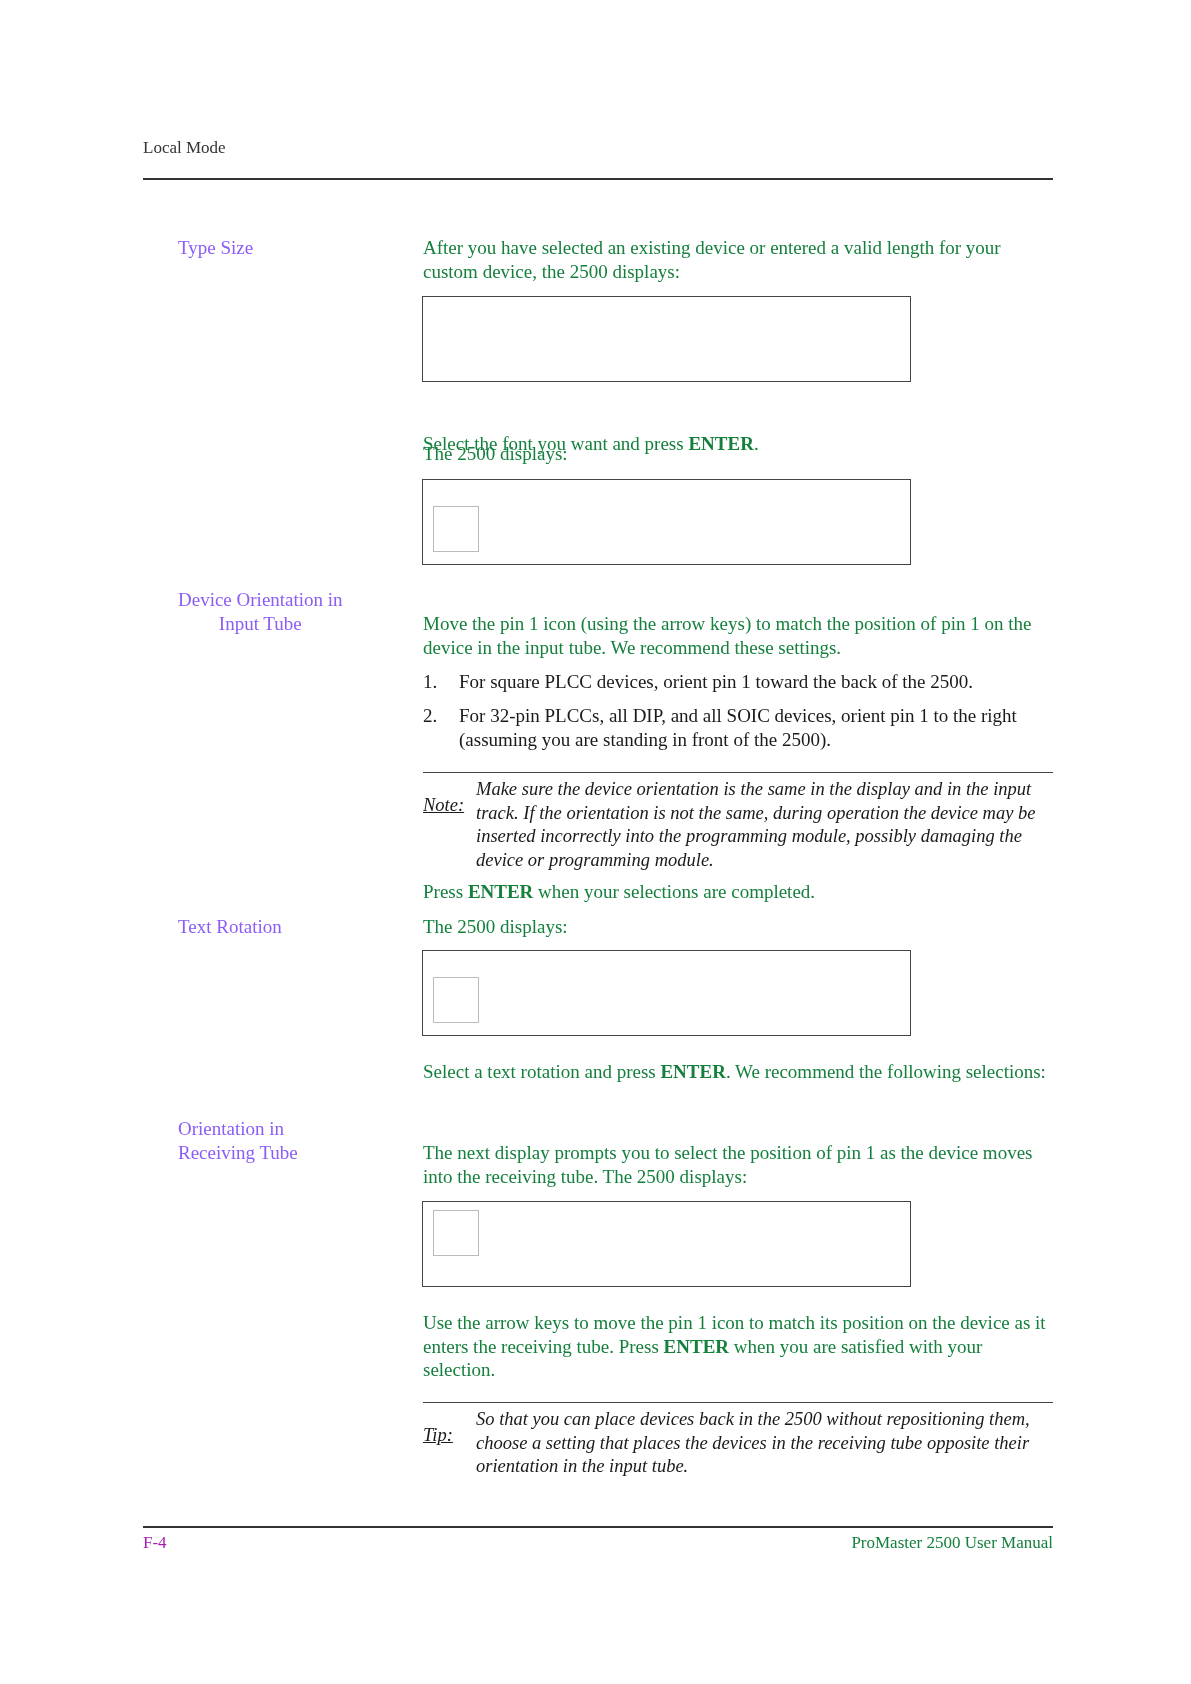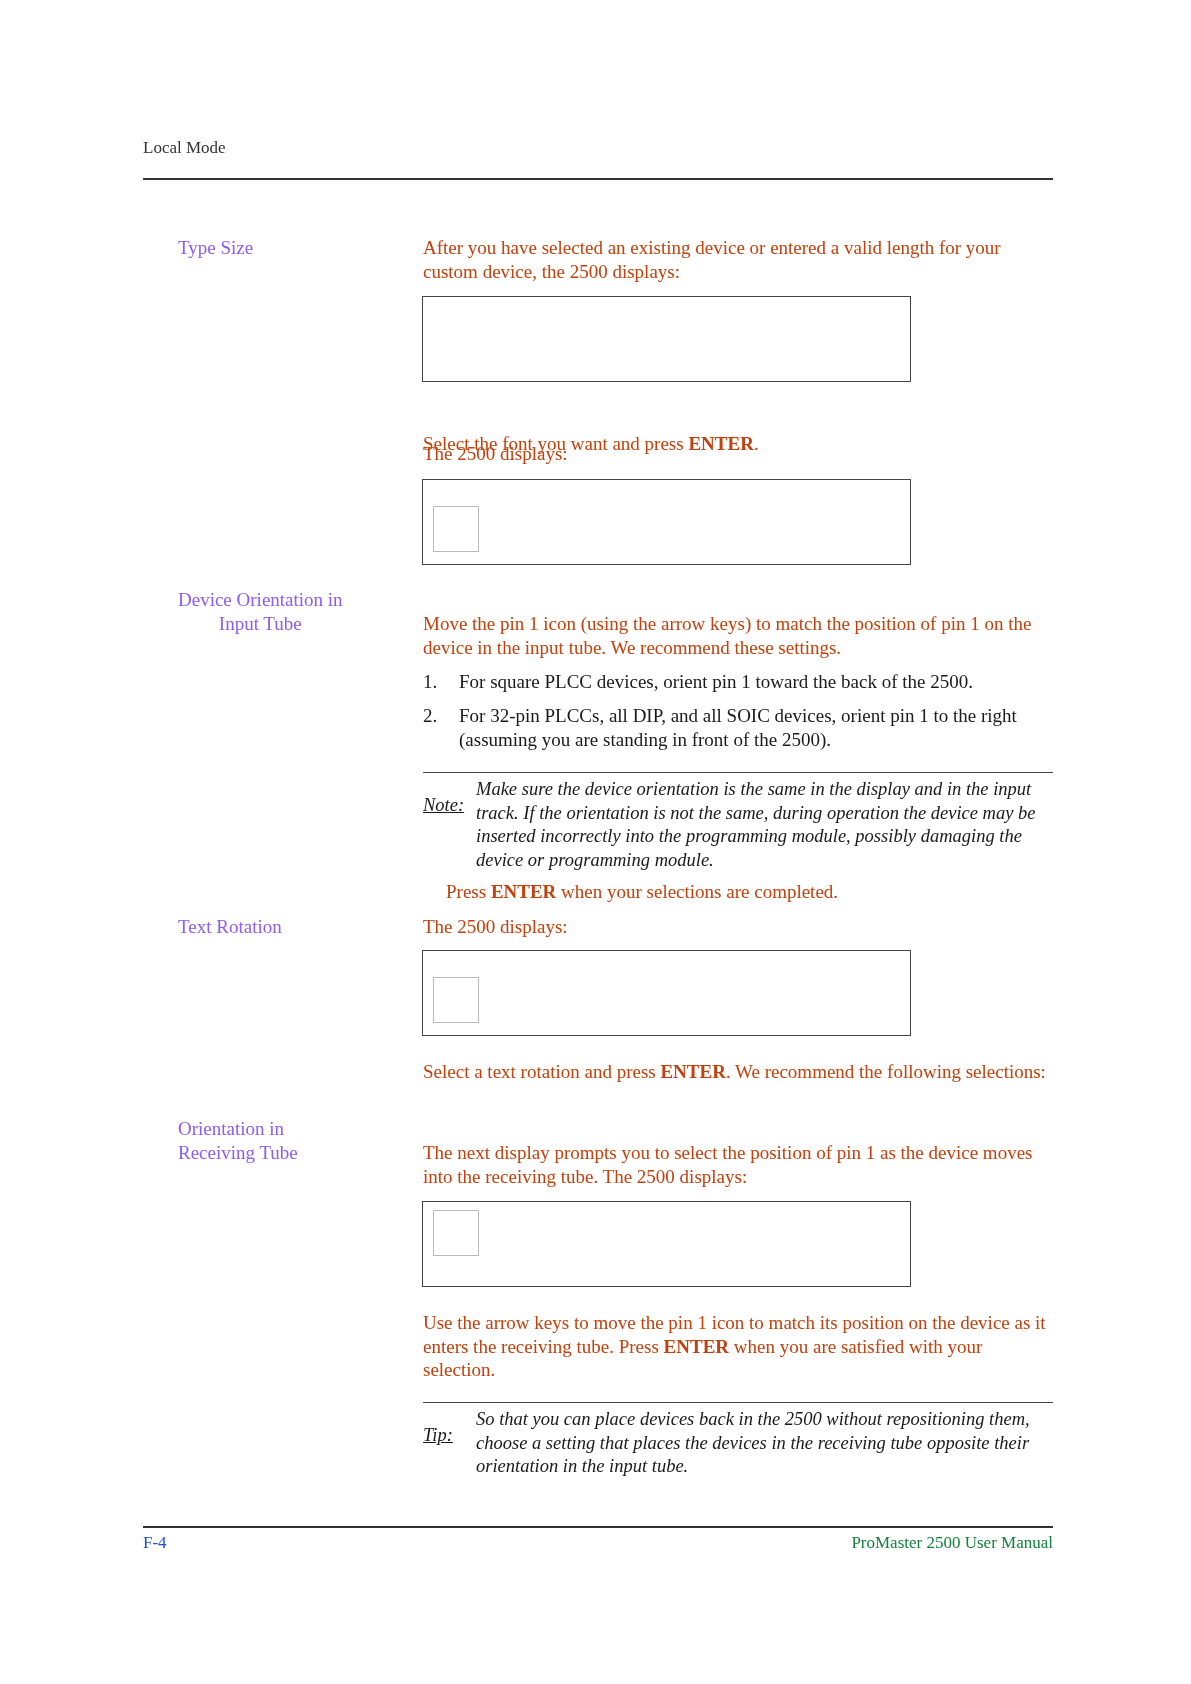--- a/index.html
+++ b/index.html
@@ -3,25 +3,25 @@
 <meta charset="utf-8">
 <style>
   html, body { margin: 0; padding: 0; background: #ffffff; }
   body { width: 1191px; height: 1684px; position: relative; overflow: hidden;
          font-family: "Liberation Serif", "DejaVu Serif", serif; color: #1a1a1a; }
   .abs { position: absolute; }
   .header-text { left: 143px; top: 138px; font-size: 17px; color: #333; }
   .rule { background: #333; height: 1.5px; }
   .header-rule { left: 143px; top: 178px; width: 910px; }
   .footer-rule { left: 143px; top: 1526px; width: 910px; }
-  .footer-left { left: 143px; top: 1533px; font-size: 17px; color: #1d4ed8; }
+  .footer-left { left: 143px; top: 1533px; font-size: 17px; color: #a21caf; }
   .footer-right { right: 138px; top: 1533px; font-size: 17px; color: #15803d; }
 
   .side-head { left: 178px; font-size: 19px; font-weight: normal; line-height: 24px; color: #8b5cf6; }
-  .body-text { left: 423px; width: 630px; font-size: 19px; line-height: 23.5px; color: #c2410c; }
+  .body-text { left: 423px; width: 630px; font-size: 19px; line-height: 23.5px; color: #15803d; }
   .body-text b { font-weight: bold; }
 
   .display-box { left: 422px; width: 489px; height: 86px; border: 1.5px solid #444; box-sizing: border-box; background: #fff; }
   .icon-box { position: absolute; width: 46px; height: 46px; border: 1px solid #bbb; box-sizing: border-box; background: #fff; }
 
   .list-item { left: 423px; width: 630px; font-size: 19px; line-height: 23.5px; }
   .list-num { position: absolute; left: 0; top: 0; }
   .list-text { position: absolute; left: 36px; top: 0; width: 600px; }
 
   .note-rule { left: 423px; width: 630px; background: #444; height: 1.2px; }
@@ -63,21 +63,21 @@
   <span class="list-num">2.</span>
   <span class="list-text">For 32-pin PLCCs, all DIP, and all SOIC devices, orient pin 1 to the right (assuming you are standing in front of the 2500).</span>
 </div>
 
 <div class="abs rule note-rule" style="top:772px;"></div>
 <div class="abs note" style="top:778px;">
   <span class="note-label">Note:</span>
   <span class="note-text">Make sure the device orientation is the same in the display and in the input track. If the orientation is not the same, during operation the device may be inserted incorrectly into the programming module, possibly damaging the device or programming module.</span>
 </div>
 
-<div class="abs body-text" style="top:880px;margin-left:23px;">
+<div class="abs body-text" style="top:880px;">
   <span>Press </span><b>ENTER</b><span> when your selections are completed.</span>
 </div>
 
 <div class="abs side-head" style="top:915px;">Text Rotation</div>
 <div class="abs body-text" style="top:915px;">The 2500 displays:</div>
 
 <div class="abs display-box" style="top:950px;">
   <div class="icon-box" style="left:10px; top:26px;"></div>
 </div>
 

